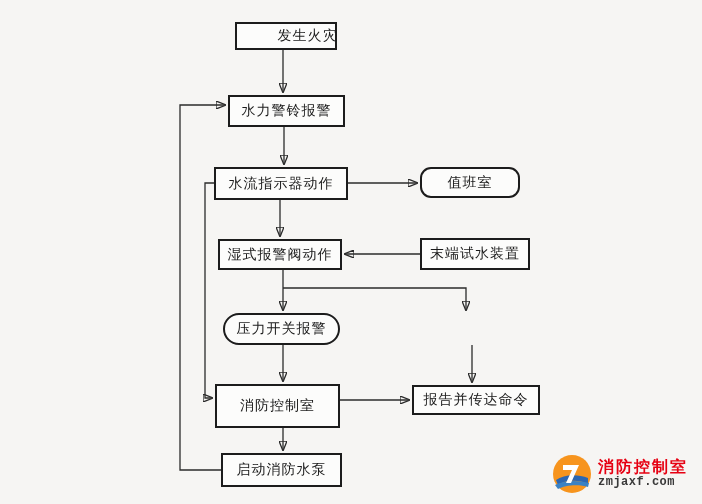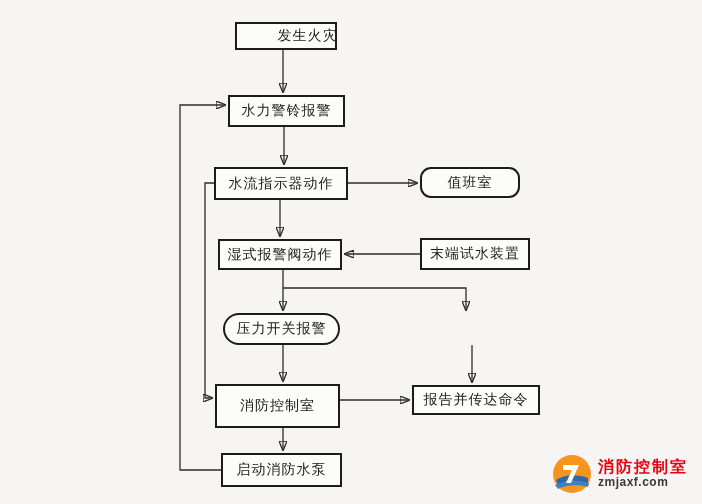--- a/index.html
+++ b/index.html
@@ -37,21 +37,21 @@
   svg.connectors path, svg.connectors line, svg.connectors polyline{
     stroke:#2b2b2b;stroke-width:1.3;fill:none;
   }
 
   .watermark{
     position:absolute;right:14px;bottom:10px;
     display:flex;align-items:center;gap:6px;
   }
   .wm-text{display:flex;flex-direction:column;line-height:1.05;}
   .wm-brand{font-size:16px;font-weight:bold;color:#e60012;letter-spacing:2px;}
-  .wm-site{font-size:12px;font-weight:bold;color:#3a3a3a;letter-spacing:0.5px;}
+  .wm-site{font-size:12px;font-weight:bold;color:#3a3a3a;letter-spacing:0.5px;font-family:Liberation Mono, monospace;}
 </style>
 </head>
 <body>
 
 <div class="canvas">
 
   <svg class="connectors" viewBox="0 0 702 504" xmlns="http://www.w3.org/2000/svg">
     <defs>
       <marker id="arrow" markerUnits="userSpaceOnUse" markerWidth="10" markerHeight="8" refX="9" refY="4" orient="auto">
         <path d="M0,0 L10,4 L0,8 Z" fill="#2b2b2b" stroke="none"></path>

